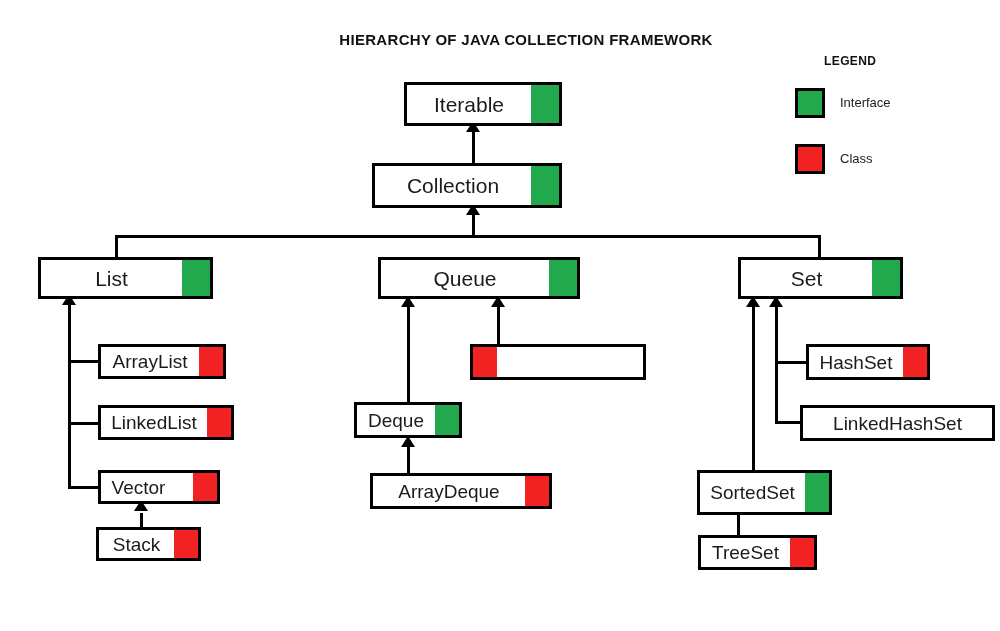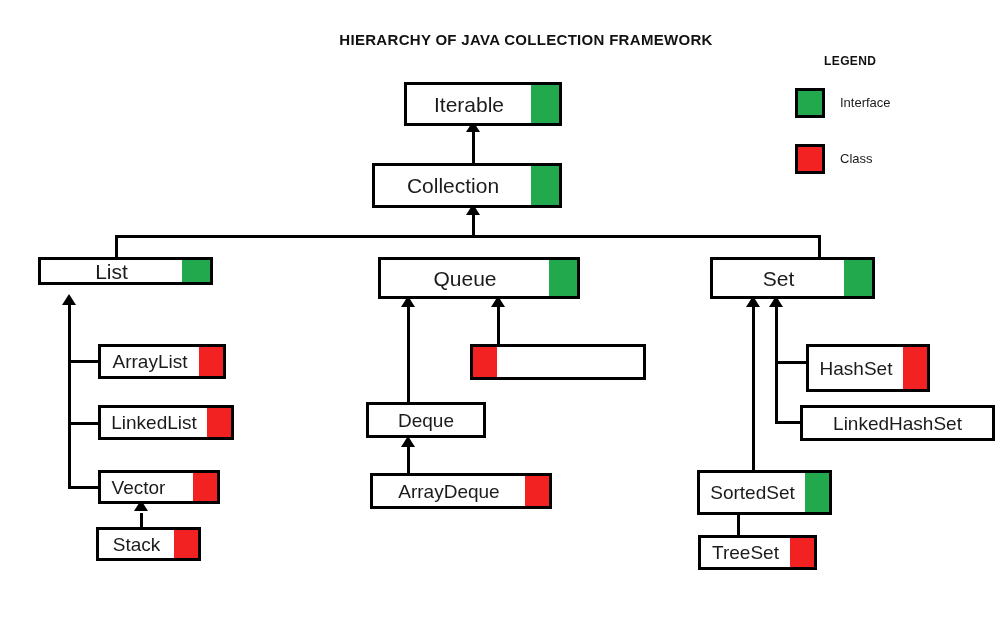--- a/index.html
+++ b/index.html
@@ -154,31 +154,31 @@
   <div class="node" style="left:395px; top:82px; width:158px; height:44px;margin-left:9px;">
     <span class="label">Iterable</span>
     <span class="swatch interface" style="width:28px;"></span>
   </div>
 
   <div class="node" style="left:372px; top:163px; width:190px; height:45px;">
     <span class="label">Collection</span>
     <span class="swatch interface" style="width:28px;"></span>
   </div>
 
-  <div class="node" style="left:38px; top:257px; width:175px; height:28px;">
+  <div class="node" style="left:38px; top:257px; width:175px; height:42px;">
     <span class="label">List</span>
     <span class="swatch interface" style="width:28px;"></span>
   </div>
 
   <div class="node" style="left:378px; top:257px; width:202px; height:42px;">
     <span class="label">Queue</span>
     <span class="swatch interface" style="width:28px;"></span>
   </div>
 
-  <div class="node" style="left:710px; top:257px; width:165px; height:42px;">
+  <div class="node" style="left:738px; top:257px; width:165px; height:42px;">
     <span class="label">Set</span>
     <span class="swatch interface" style="width:28px;"></span>
   </div>
 
   <div class="node small" style="left:98px; top:344px; width:128px; height:35px;">
     <span class="label">ArrayList</span>
     <span class="swatch klass" style="width:24px;"></span>
   </div>
 
   <div class="node small" style="left:98px; top:405px; width:136px; height:35px;">
@@ -193,31 +193,31 @@
 
   <div class="node small" style="left:96px; top:527px; width:105px; height:34px;">
     <span class="label">Stack</span>
     <span class="swatch klass" style="width:24px;"></span>
   </div>
 
   <div class="node small" style="left:470px; top:344px; width:176px; height:36px;">
     <span class="swatch klass" style="width:24px;"></span>
   </div>
 
-  <div class="node small" style="left:366px; top:402px; width:120px; height:36px;flex-direction:column;">
+  <div class="node small" style="left:354px; top:402px; width:108px; height:36px;">
     <span class="label">Deque</span>
     <span class="swatch interface" style="width:24px;"></span>
   </div>
 
   <div class="node small" style="left:370px; top:473px; width:182px; height:36px;">
     <span class="label">ArrayDeque</span>
     <span class="swatch klass" style="width:24px;"></span>
   </div>
 
-  <div class="node small" style="left:806px; top:344px; width:124px; height:48px;">
+  <div class="node small" style="left:806px; top:344px; width:124px; height:36px;">
     <span class="label">HashSet</span>
     <span class="swatch klass" style="width:24px;"></span>
   </div>
 
   <div class="node small" style="left:800px; top:405px; width:195px; height:36px;flex-direction:column;">
     <span class="label">LinkedHashSet</span>
     <span class="swatch klass" style="width:24px;"></span>
   </div>
 
   <div class="node small" style="left:697px; top:470px; width:135px; height:45px;">

